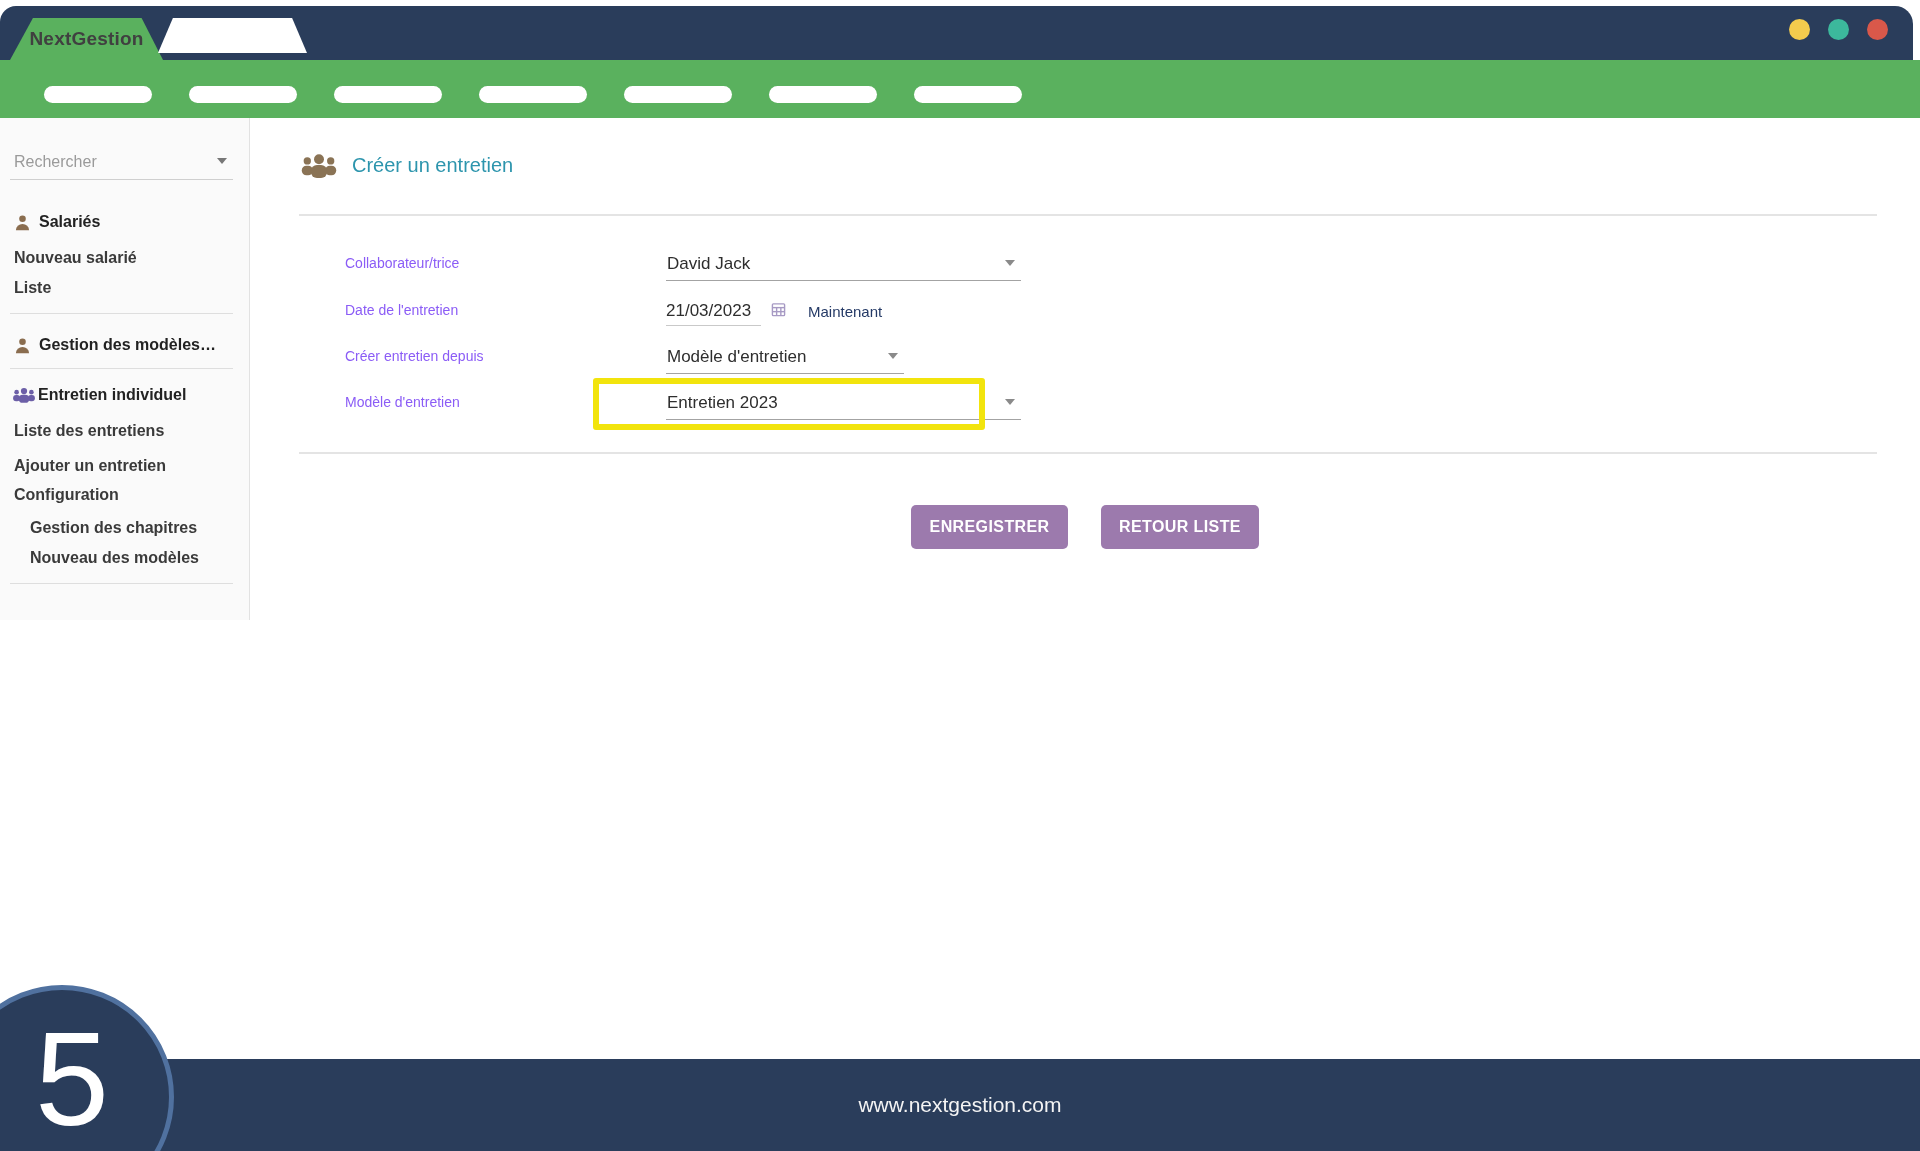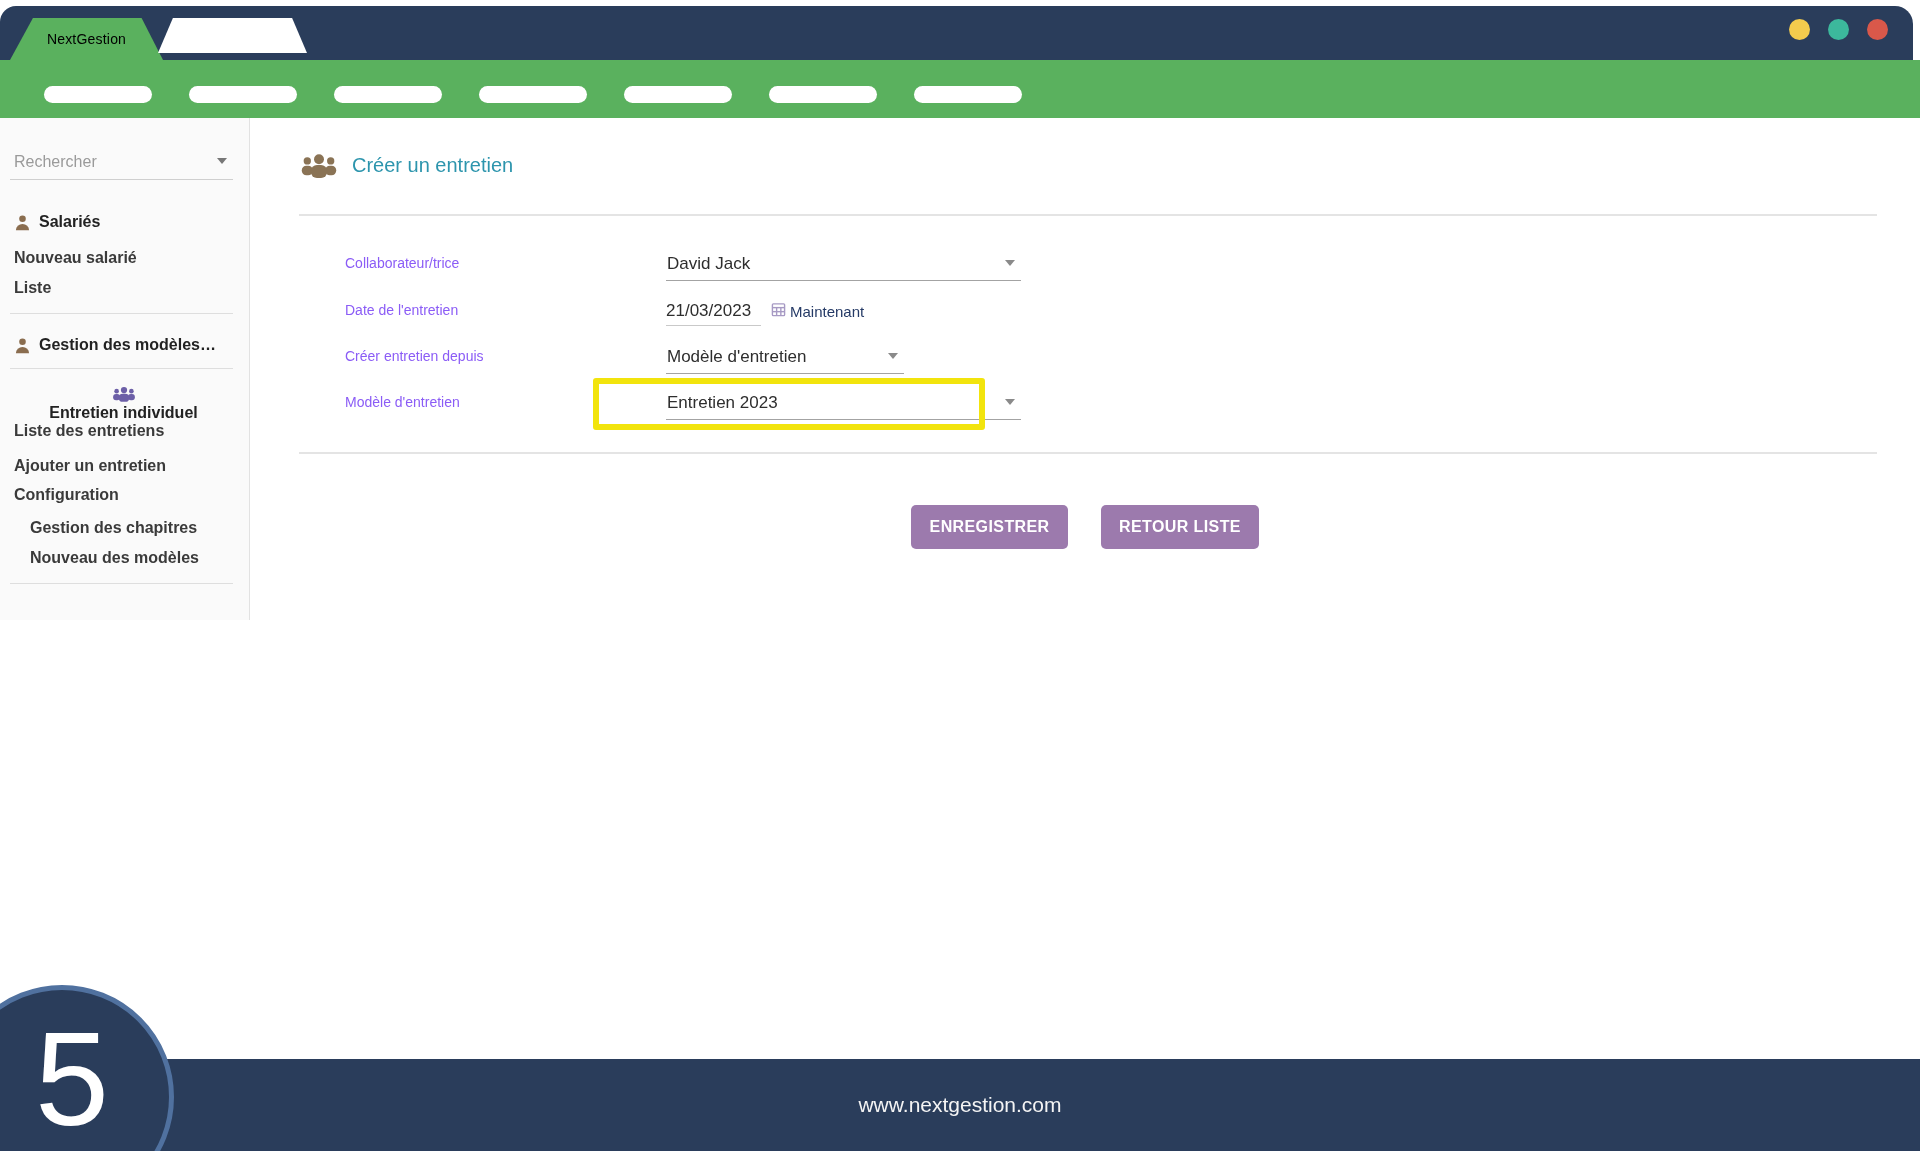--- a/index.html
+++ b/index.html
@@ -12,21 +12,21 @@
   
   .titlebar {
     position:absolute; top:6px; left:0; width:1913px; height:54px;
     background:#2a3d5b; border-radius:16px 18px 0 0;
   }
   .brand-tab {
     position:absolute; left:10px; top:12px; width:153px; height:42px;
     background:#5ab15e; clip-path:polygon(15% 0, 86% 0, 100% 100%, 0 100%);
     display:flex; align-items:center; justify-content:center;
   }
-  .brand-tab span { color:#000000; font-size:14px; letter-spacing:.2px; }
+  .brand-tab span { color:#404040; font-size:19px; letter-spacing:.2px;font-weight:bold; }
   .ghost-tab {
     position:absolute; left:158px; top:12px; width:149px; height:35px;
     background:#ffffff; clip-path:polygon(10% 0, 90% 0, 100% 100%, 0 100%);
   }
   .dot { position:absolute; top:13px; width:21px; height:21px; border-radius:50%; }
   .dot.yellow { left:1789px; background:#f3cb4d; }
   .dot.teal   { left:1828px; background:#3cb89c; }
   .dot.red    { left:1867px; background:#d9584a; }
 
   
@@ -67,21 +67,21 @@
   .select-box {
     position:relative; font-size:17px; color:#2e2e2e; line-height:21px;
     padding:0 0 6px 1px; border-bottom:1px solid #a3a3a3; cursor:pointer;
   }
   .w-wide { width:355px; } .w-mid { width:238px; }
   .select-box .caret { position:absolute; right:6px; top:7px; border-top-color:#8a8a8a; }
   .date-box {
     font-size:17px; color:#2e2e2e; line-height:21px; width:95px;
     padding-bottom:4px; border-bottom:1px solid #c9c9c9;
   }
-  .date-extra { display:flex; align-items:center; gap:4px; margin-left:10px; margin-top:2px; }
+  .date-extra { display:flex; align-items:center; gap:22px; margin-left:10px; margin-top:2px; }
   .now-link { color:#253a66; font-size:15px; cursor:pointer; }
   .highlight-box {
     position:absolute; left:343px; top:260px; width:392px; height:52px;
     border:6px solid #f2e40d; border-radius:3px; pointer-events:none;
   }
 
   .btn-row { position:absolute; top:387px; left:0; width:100%; display:flex; justify-content:center; gap:33px; }
   .btn {
     min-width:157px; height:44px; background:#9c7aad; color:#fff; border:none; border-radius:5px;
     font-family:"Liberation Sans", sans-serif; font-size:16px; font-weight:bold; letter-spacing:.4px;
@@ -152,21 +152,21 @@
     <span class="icon-brown">
       <svg class="psvg" width="17" height="17" viewBox="0 0 16 16" fill="currentColor">
           <circle cx="8" cy="4.4" r="3.1"></circle>
           <path d="M1.8 15.2 a6.2 5.8 0 0 1 12.4 0 z"></path>
         </svg>
     </span>
     <span>Gestion des modèles…</span>
   </div>
   <div class="sb-divider" style="top:250px;"></div>
 
-  <div class="sb-abs sb-header" style="top:268px; left:12px; gap:2px;flex-direction:column;">
+  <div class="sb-abs sb-header" style="top:268px; left:12px; gap:2px;">
     <span class="icon-purple">
       <svg class="psvg" width="24" height="16" viewBox="0 0 26 17" fill="currentColor">
         <circle cx="5" cy="5.4" r="2.5"></circle>
           <rect x="1.2" y="8.6" width="7.6" height="6.6" rx="3.2"></rect>
         <circle cx="21" cy="5.4" r="2.5"></circle>
           <rect x="17.2" y="8.6" width="7.6" height="6.6" rx="3.2"></rect>
         <circle cx="13" cy="4.2" r="3.4"></circle>
           <rect x="7.4" y="8.2" width="11.2" height="8.8" rx="4.2"></rect>
       </svg>
     </span>

